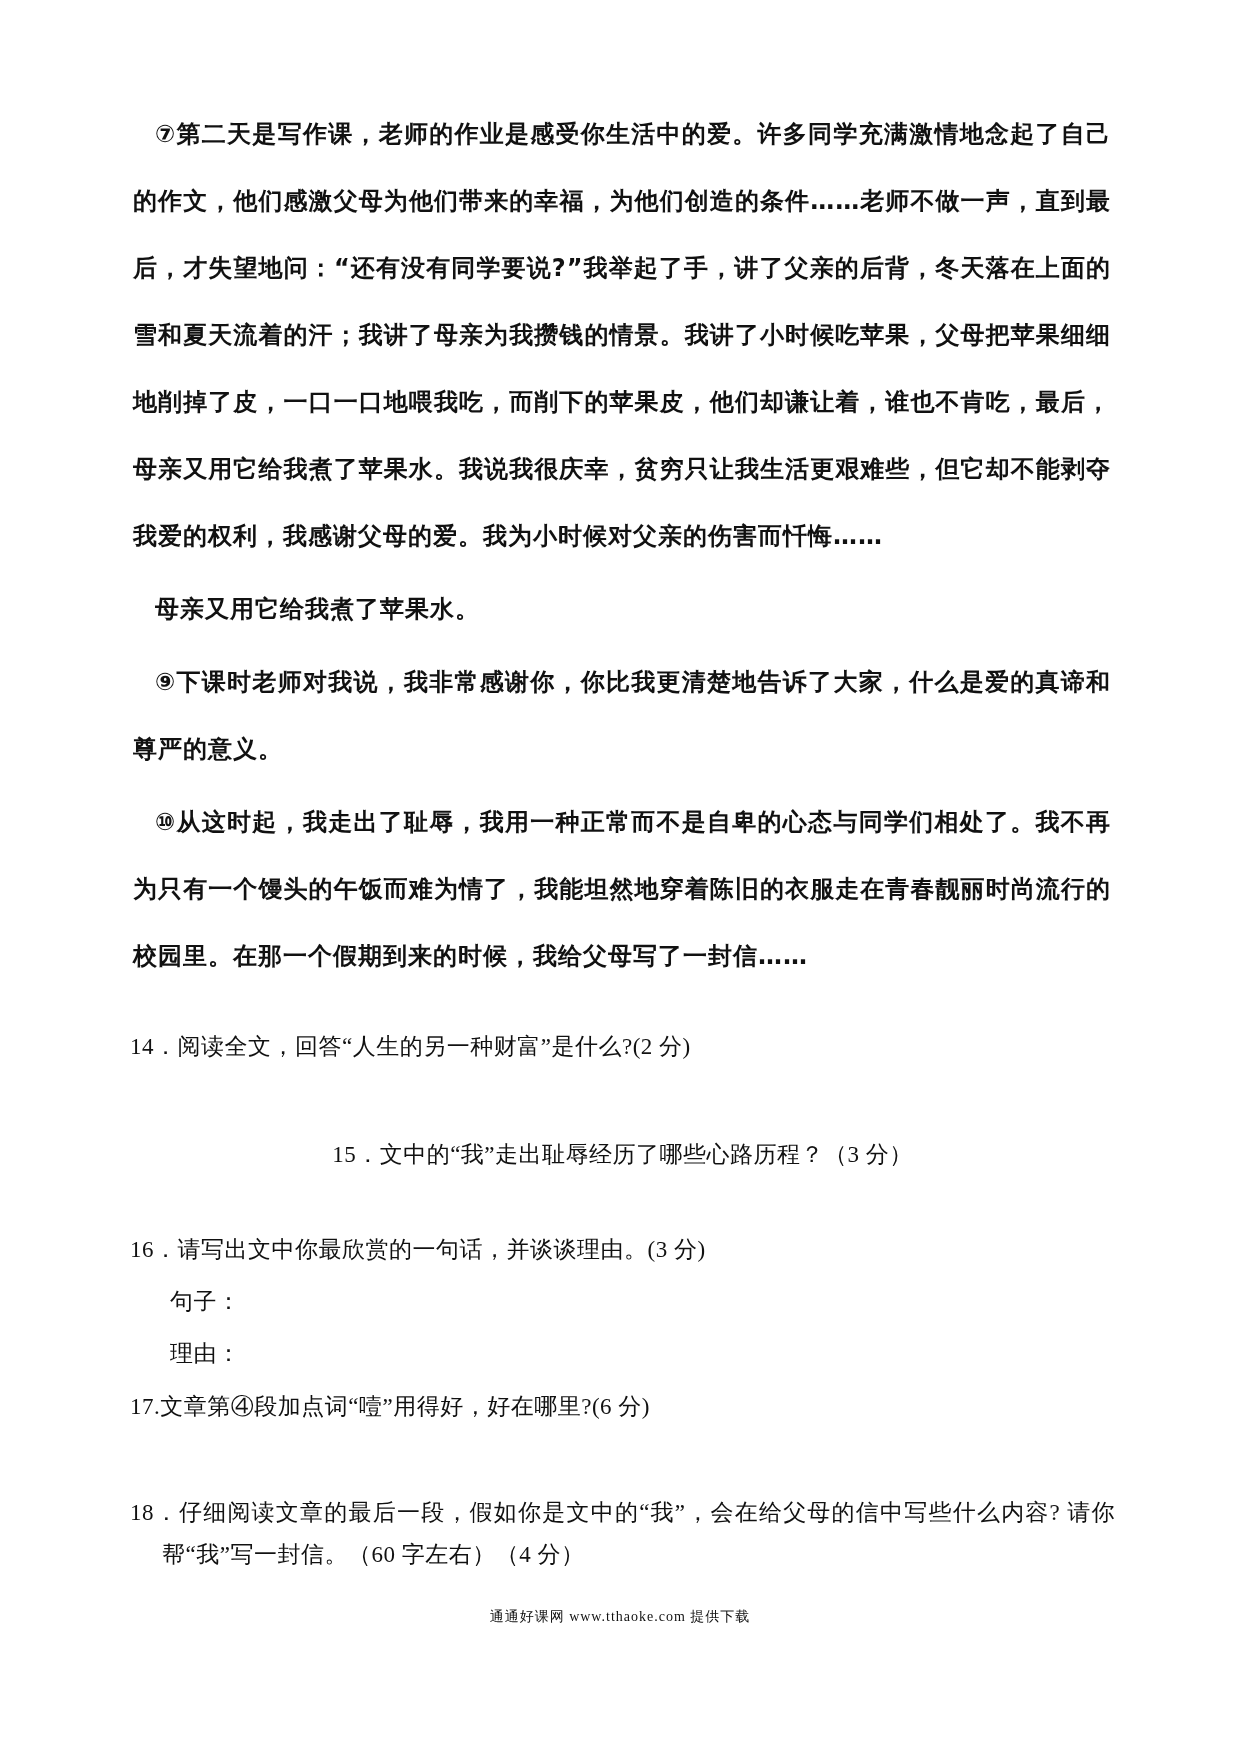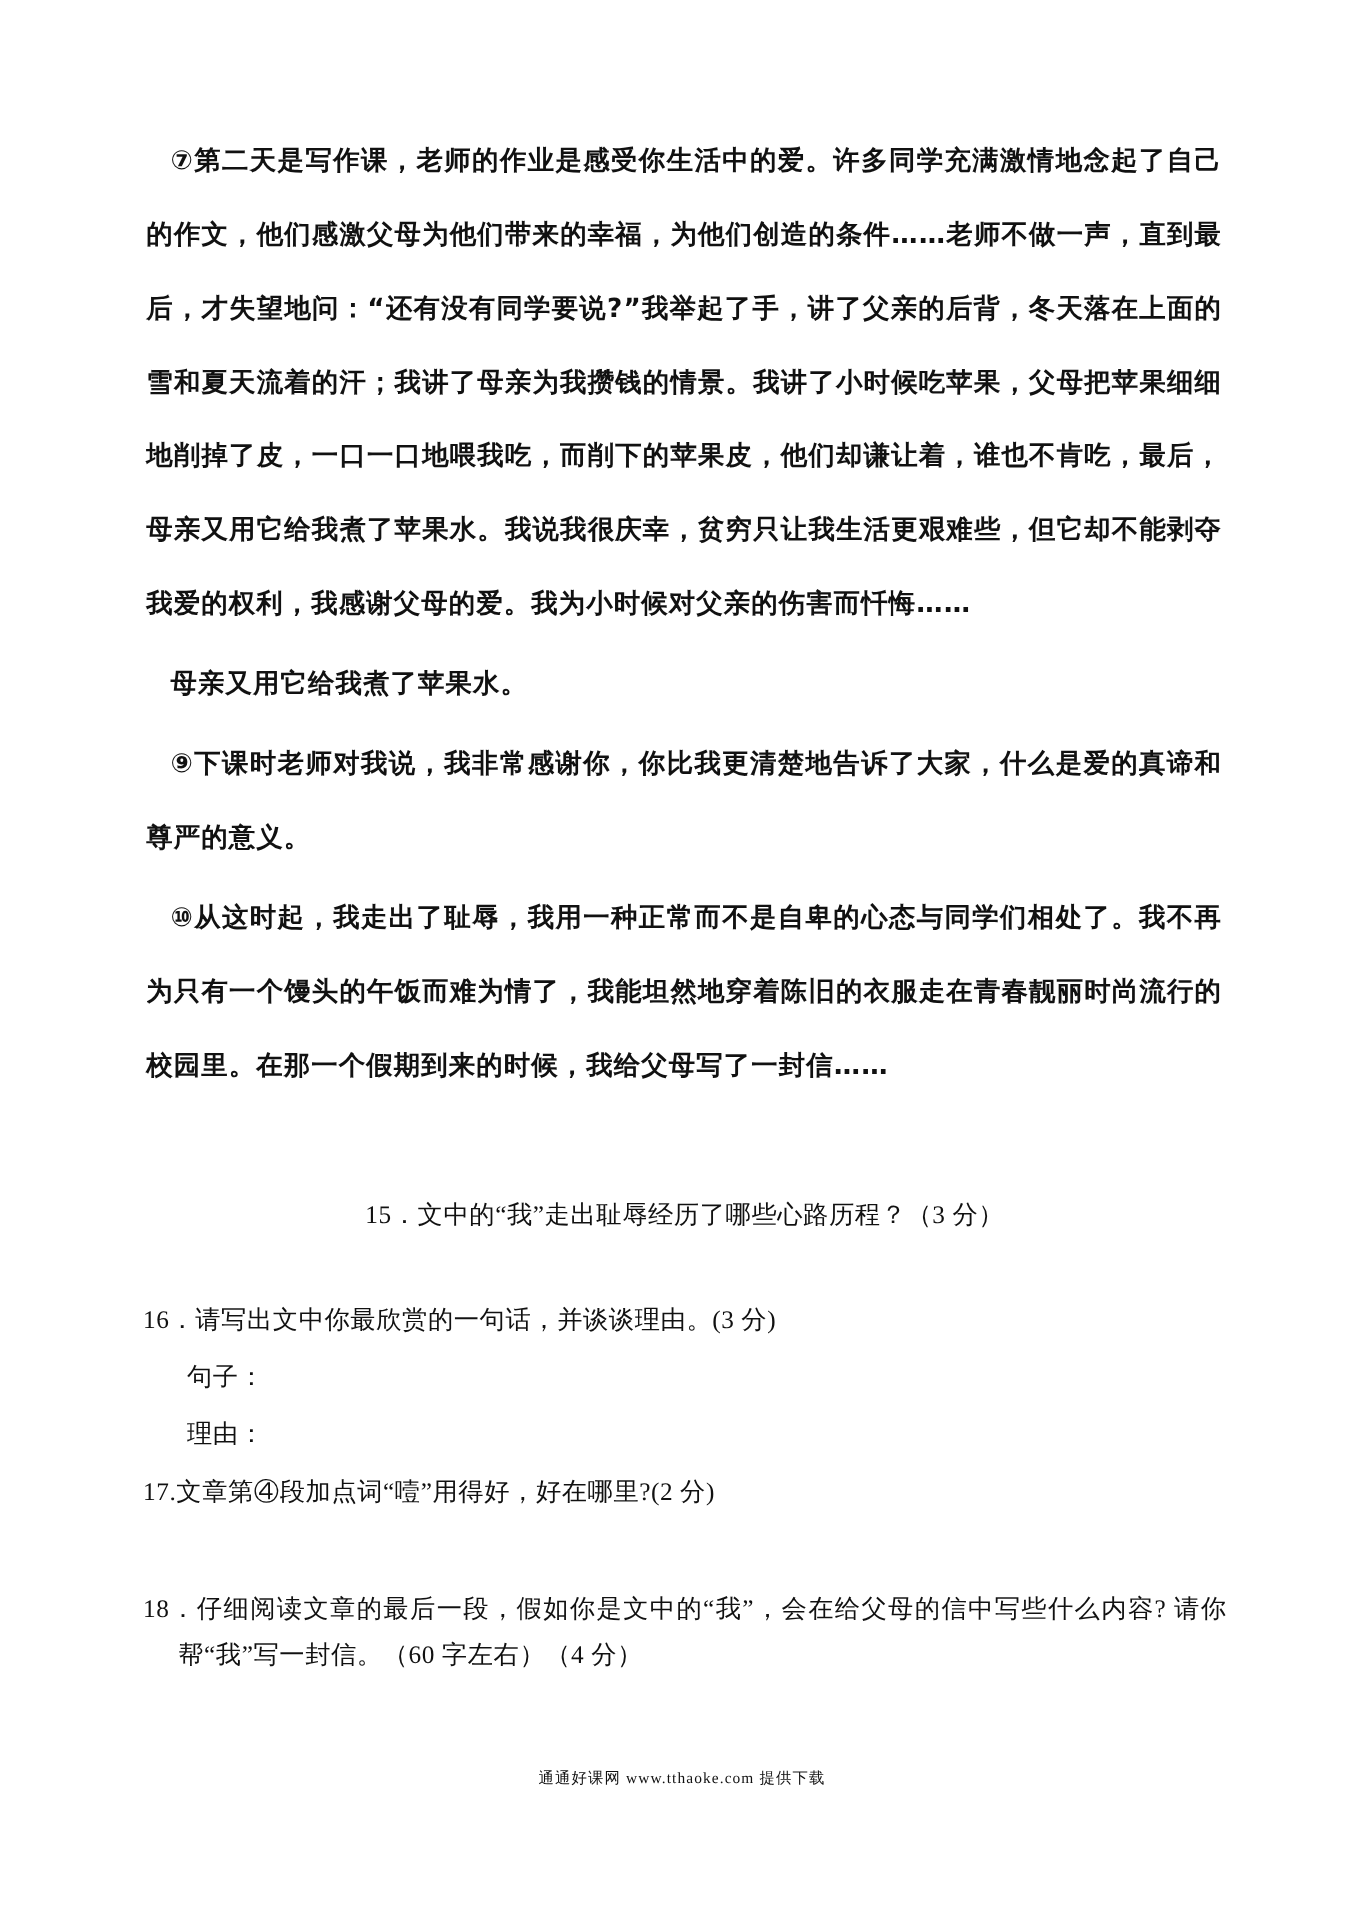--- a/index.html
+++ b/index.html
@@ -11,21 +11,21 @@
     position: relative;
     width: 1240px;
     height: 1754px;
     background: #ffffff;
     overflow: hidden;
     color: #111111;
   }
   .content {
     position: absolute;
     left: 133px;
-    top: 12px;
+    top: 0;
     width: 978px;
     padding-top: 101px;
   }
   
   .body-para {
     margin: 0;
     font-family: "DejaVu Sans", sans-serif;
     font-weight: 600;
     font-size: 24px;
     line-height: 67px;
@@ -80,23 +80,24 @@
 <div class="page">
 
   <div class="content">
     <p class="body-para">⑦第二天是写作课，老师的作业是感受你生活中的爱。许多同学充满激情地念起了自己的作文，他们感激父母为他们带来的幸福，为他们创造的条件……老师不做一声，直到最后，才失望地问：“还有没有同学要说?”我举起了手，讲了父亲的后背，冬天落在上面的雪和夏天流着的汗；我讲了母亲为我攒钱的情景。我讲了小时候吃苹果，父母把苹果细细地削掉了皮，一口一口地喂我吃，而削下的苹果皮，他们却谦让着，谁也不肯吃，最后，母亲又用它给我煮了苹果水。我说我很庆幸，贫穷只让我生活更艰难些，但它却不能剥夺我爱的权利，我感谢父母的爱。我为小时候对父亲的伤害而忏悔……</p>
     <p class="body-para">母亲又用它给我煮了苹果水。</p>
     <p class="body-para">⑨下课时老师对我说，我非常感谢你，你比我更清楚地告诉了大家，什么是爱的真谛和尊严的意义。</p>
     <p class="body-para">⑩从这时起，我走出了耻辱，我用一种正常而不是自卑的心态与同学们相处了。我不再为只有一个馒头的午饭而难为情了，我能坦然地穿着陈旧的衣服走在青春靓丽时尚流行的校园里。在那一个假期到来的时候，我给父母写了一封信……</p>
   </div>
 
   <div class="questions">
+    <div class="q q-14">14．阅读全文，回答“人生的另一种财富”是什么?(2 分)</div>
     <div class="q q-15">15．文中的“我”走出耻辱经历了哪些心路历程？（3 分）</div>
     <div class="q q-16">16．请写出文中你最欣赏的一句话，并谈谈理由。(3 分)</div>
     <div class="q sub-label sentence">句子：</div>
     <div class="q sub-label reason">理由：</div>
-    <div class="q q-17">17.文章第④段加点词“噎”用得好，好在哪里?(2 分)</div>
+    <div class="q q-17">17.文章第④段加点词“噎”用得好，好在哪里?(6 分)</div>
     <div class="q q-18">18．仔细阅读文章的最后一段，假如你是文中的“我”，会在给父母的信中写些什么内容? 请你帮“我”写一封信。（60 字左右）（4 分）</div>
   </div>
 
   <div class="footer">通通好课网  www.tthaoke.com  提供下载</div>
 
 </div>
 
 </body></html>

